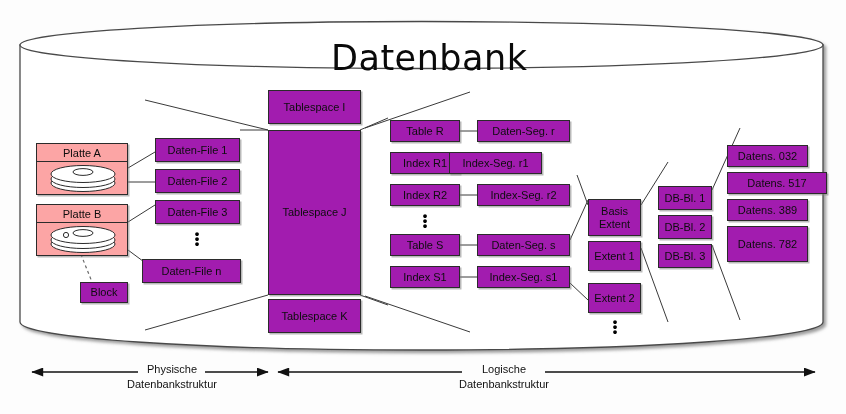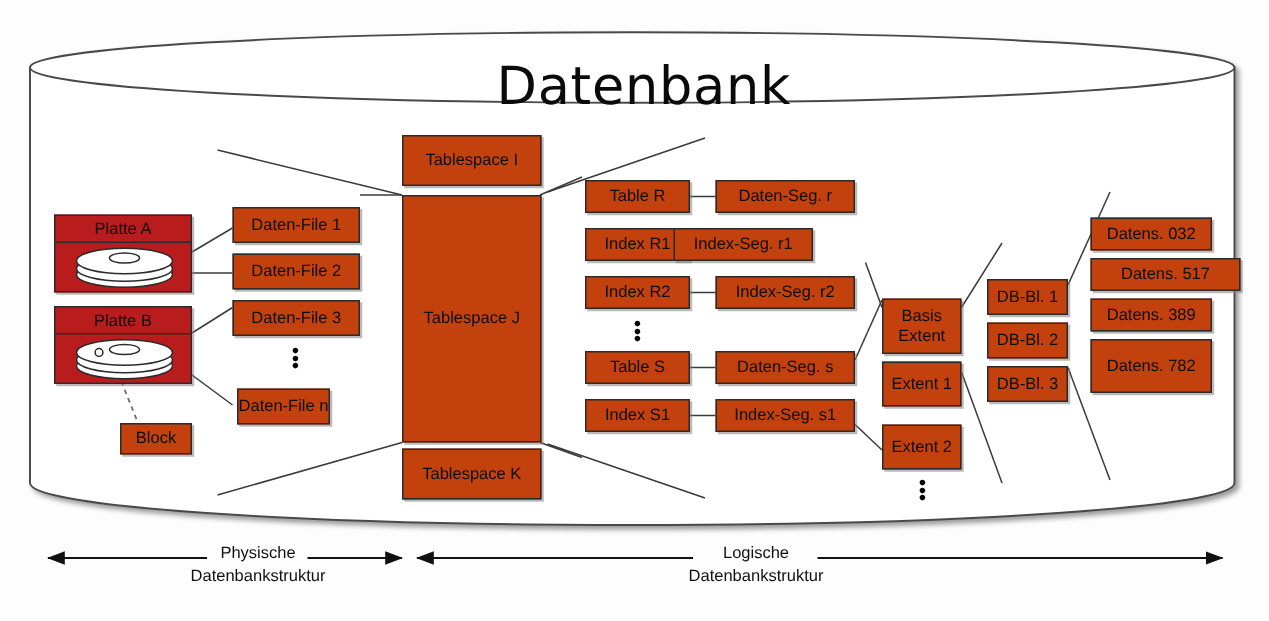--- a/index.html
+++ b/index.html
@@ -9,33 +9,33 @@
     font-family:"Liberation Sans","DejaVu Sans",sans-serif;
     background:#fdfdfd;
   }
   #stage{position:absolute;left:0;top:0;width:846px;height:414px;}
   #svg-layer{position:absolute;left:0;top:0;width:846px;height:414px;}
 
   .box{
     position:absolute;
     box-sizing:border-box;
     border:1px solid #2b2b2b;
-    background:#c2410c;
+    background:#a21caf;
     display:flex;align-items:center;justify-content:center;
     font-size:11px;color:#0d0d0d;
     text-align:center;
     line-height:1.1;
     box-shadow:1.5px 1.5px 0 rgba(130,130,130,0.55);
     white-space:nowrap;
   }
   .box.two-line{flex-direction:column;line-height:1.15;}
 
   .disk-box{
     position:absolute;box-sizing:border-box;
-    border:1px solid #2b2b2b;background:#b91c1c;
+    border:1px solid #2b2b2b;background:#fca5a5;
     box-shadow:1.5px 1.5px 0 rgba(130,130,130,0.55);
   }
   .disk-title{
     position:absolute;left:0;top:0;right:0;height:17px;
     border-bottom:1px solid #2b2b2b;
     display:flex;align-items:center;justify-content:center;
     font-size:11px;color:#0d0d0d;
   }
   .disk-art{position:absolute;left:0;top:17px;right:0;bottom:0;}
 
@@ -157,21 +157,21 @@
   <div class="box" style="left:80px;top:282px;width:48px;height:21px;">Block</div>
 
   <div class="box" style="left:155px;top:138px;width:85px;height:24px;">Daten-File 1</div>
   <div class="box" style="left:155px;top:169px;width:85px;height:24px;">Daten-File 2</div>
   <div class="box" style="left:155px;top:200px;width:85px;height:24px;">Daten-File 3</div>
   <div class="ellipsis-dots" style="left:190px;top:231px;">
     <span>•</span>
       <span>•</span>
       <span>•</span>
   </div>
-  <div class="box" style="left:158px;top:259px;width:62px;height:24px;">Daten-File n</div>
+  <div class="box" style="left:142px;top:259px;width:99px;height:24px;">Daten-File n</div>
 
   <div class="box" style="left:268px;top:90px;width:93px;height:34px;">Tablespace I</div>
   <div class="box" style="left:268px;top:130px;width:93px;height:165px;">Tablespace J</div>
   <div class="box" style="left:268px;top:299px;width:93px;height:34px;">Tablespace K</div>
 
   <div class="box" style="left:390px;top:120px;width:70px;height:22px;">Table R</div>
   <div class="box" style="left:390px;top:152px;width:70px;height:22px;">Index R1</div>
   <div class="box" style="left:390px;top:184px;width:70px;height:22px;">Index R2</div>
   <div class="ellipsis-dots" style="left:418px;top:213px;">
     <span>•</span>

